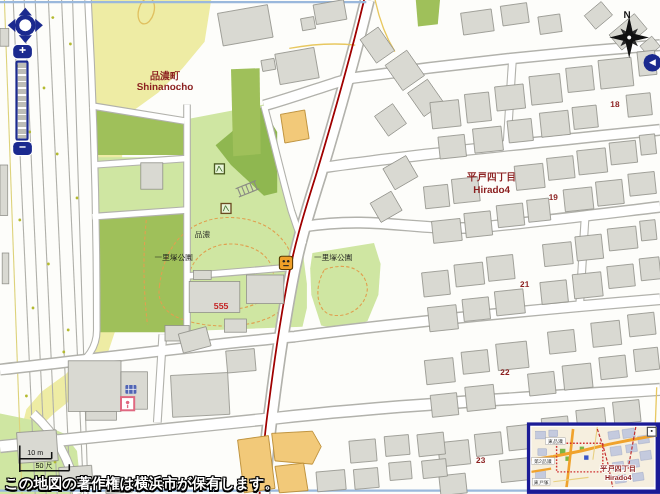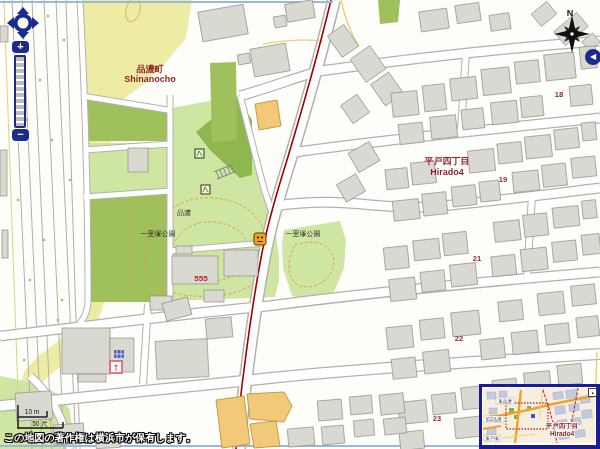--- a/index.html
+++ b/index.html
@@ -13,21 +13,21 @@
   .ztrack{position:absolute;left:14px;top:55px;width:12px;height:73px;
         background:repeating-linear-gradient(to bottom,#bdbdb7 0px,#bdbdb7 4.5px,#ffffff 4.5px,#ffffff 6px);
         border:2px solid #1b2a8f;border-radius:2px;box-sizing:border-box;cursor:pointer;}
   .collapse-tab{position:absolute;left:585px;top:49px;width:16px;height:16px;border-radius:50%;
         background:#1b2a8f;color:#fff;font-size:8px;line-height:16px;text-align:center;cursor:pointer;}
   .minimap{position:absolute;left:479px;top:384px;width:121px;height:65px;background:#1b1b96;
         box-sizing:border-box;padding:4px;}
   .minimap-inner{position:absolute;left:3px;top:3px;width:114px;height:58px;background:#fff;padding:1px;box-sizing:border-box;}
   .mini-btn{position:absolute;right:3px;top:4px;width:9px;height:9px;background:#fff;border:1px solid #444;
         font-size:6px;line-height:8px;text-align:center;color:#111;cursor:pointer;box-sizing:border-box;}
-  .copyright{position:absolute;left:4px;top:431px;font-size:10px;font-weight:bold;color:#fff;letter-spacing:0px;
+  .copyright{position:absolute;left:4px;top:431px;font-size:13px;font-weight:bold;color:#fff;letter-spacing:0px;
         text-shadow:-1px 0 #000,1px 0 #000,0 -1px #000,0 1px #000,-1px -1px #000,1px 1px #000,-1px 1px #000,1px -1px #000;text-align:right;}
   .scalebar{position:absolute;left:14px;top:399px;}
 </style>
 </head>
 <body>
 
 <div class="stage">
 
   
   <svg width="600" height="449" viewBox="0 0 600 449">

